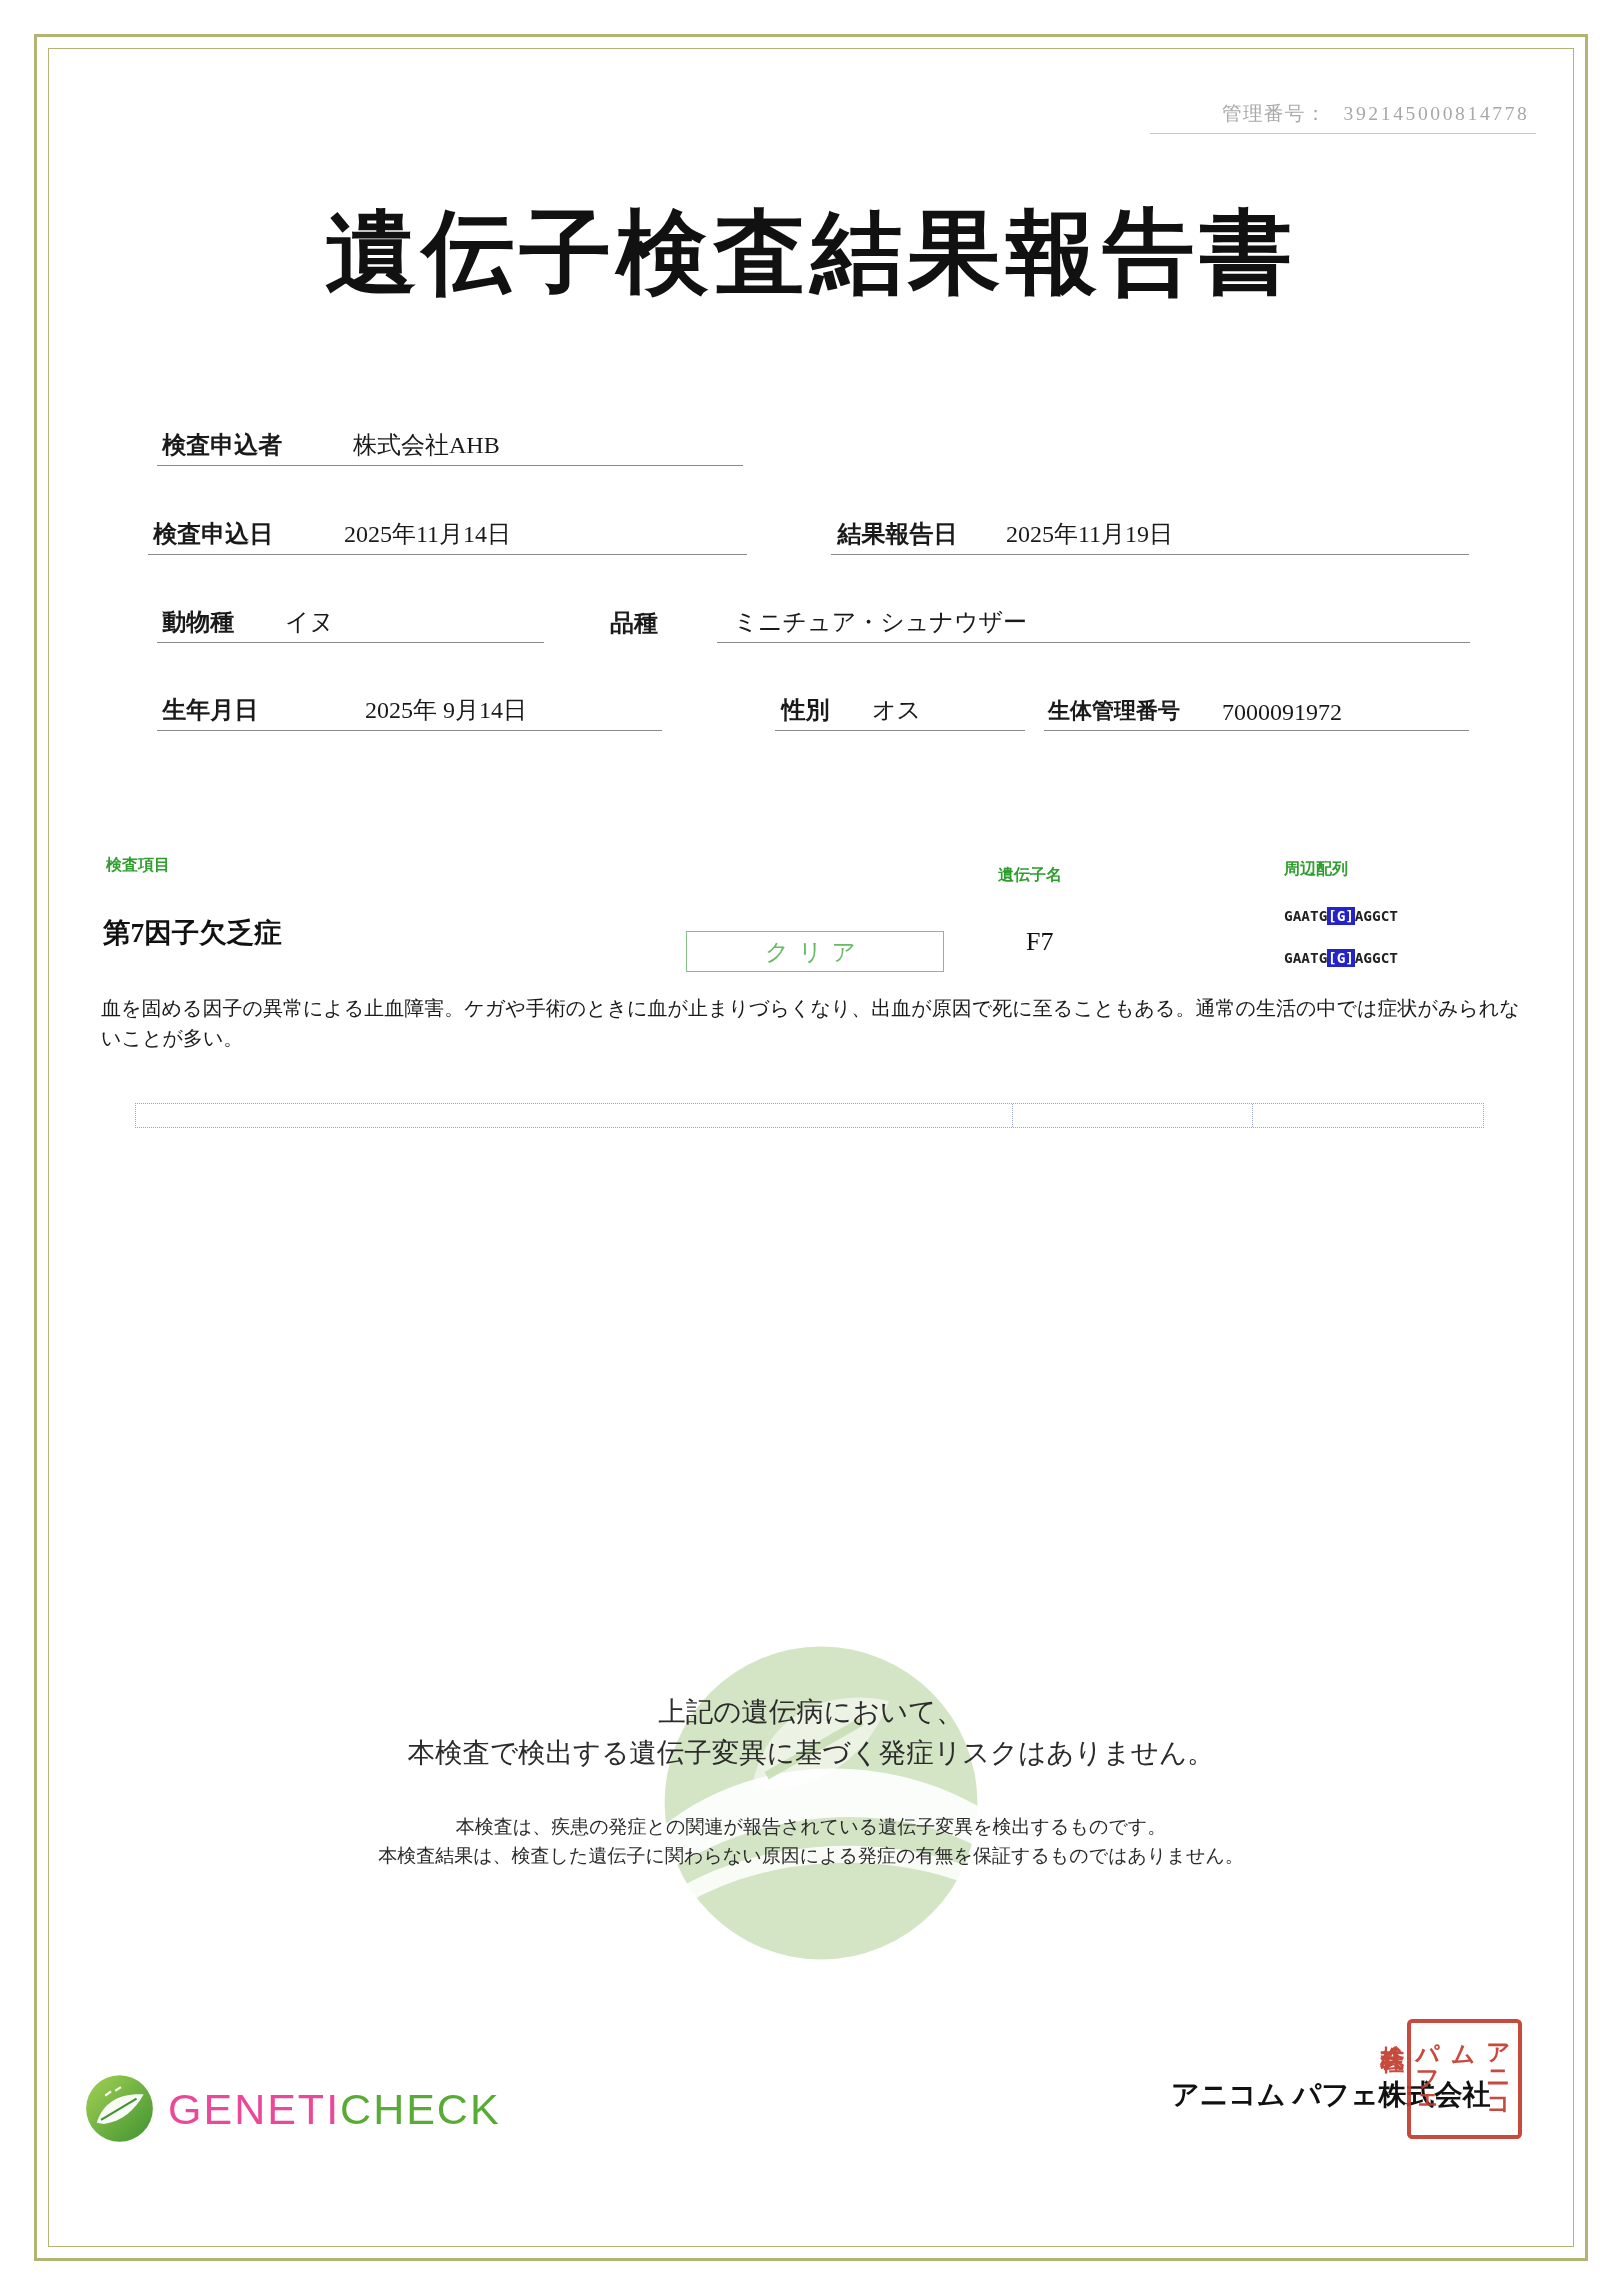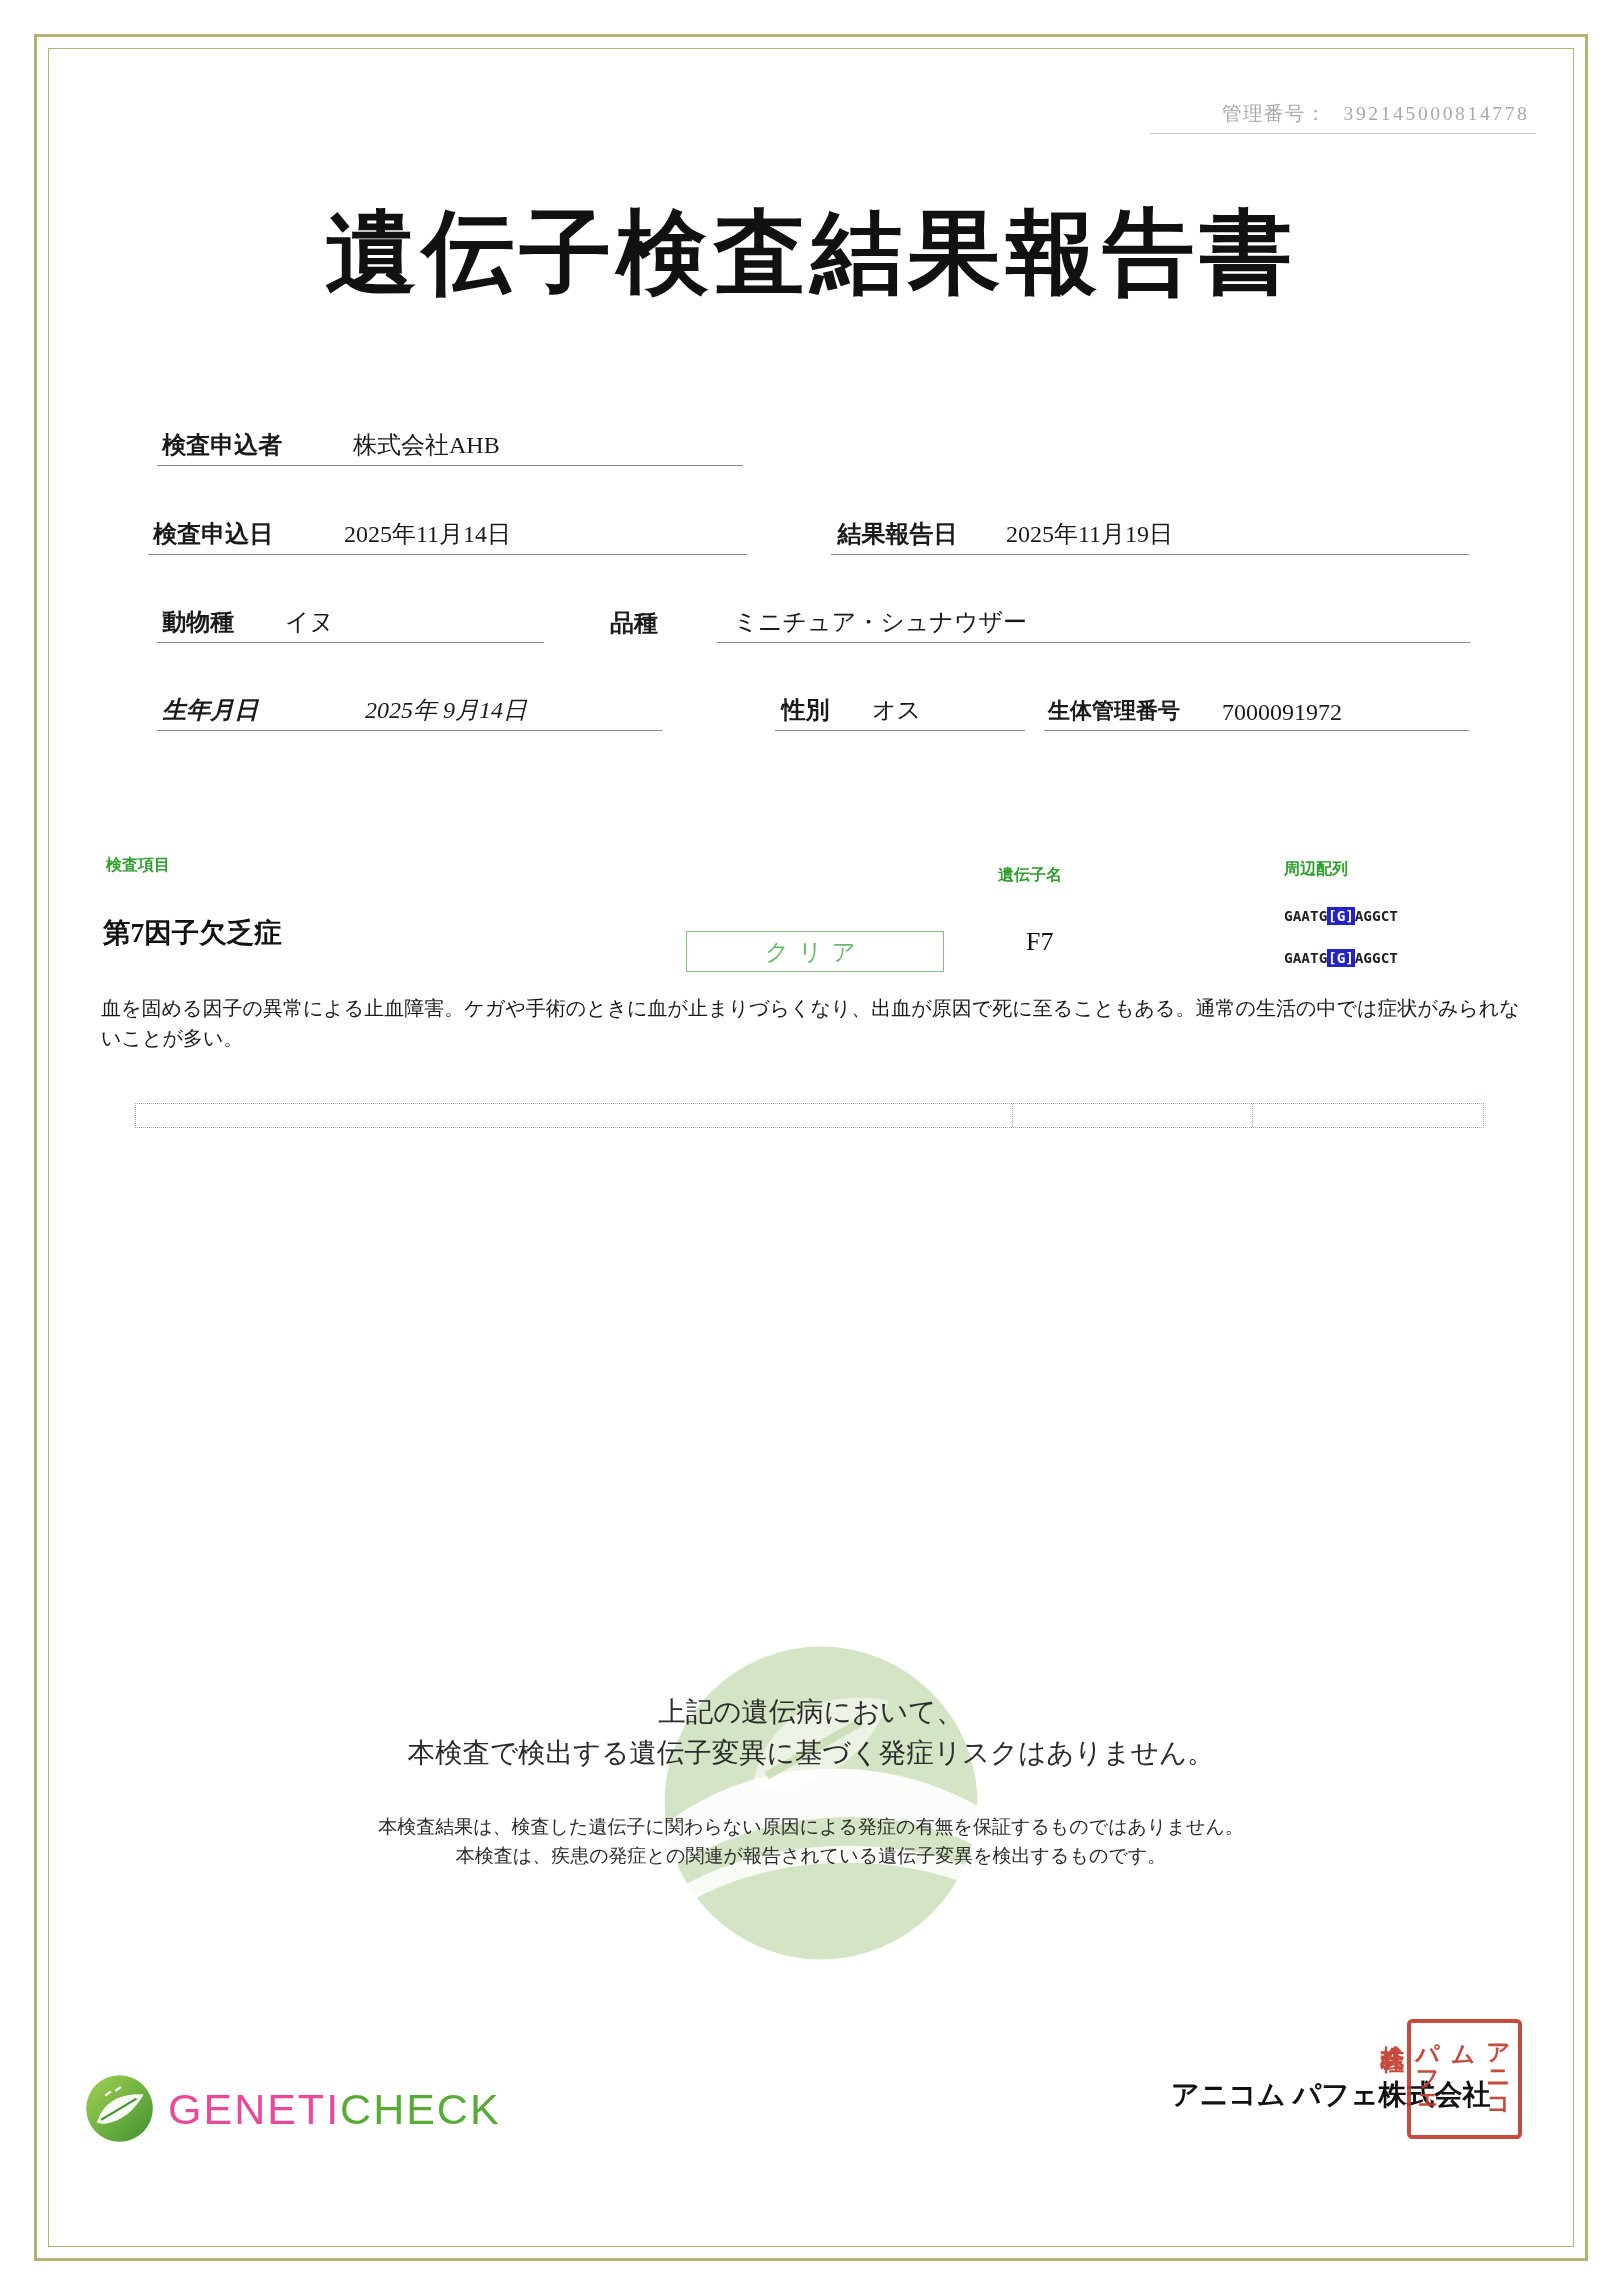--- a/index.html
+++ b/index.html
@@ -113,21 +113,21 @@
 
   <div class="cell" style="left:157px; top:593px; width:387px;">
     <span class="lbl" style="width:128px; padding-left:5.2px;">動物種</span>
     <span class="val">イヌ</span>
   </div>
   <div class="free-label" style="left:610px; top:607px;">品種</div>
   <div class="cell" style="left:717px; top:593px; width:753px;">
     <span class="val" style="padding-left:16.4px;">ミニチュア・シュナウザー</span>
   </div>
 
-  <div class="cell" style="left:157px; top:681px; width:505px;font-style:italic;">
+  <div class="cell" style="left:157px; top:681px; width:505px;">
     <span class="lbl" style="width:208px; padding-left:5.2px;">生年月日</span>
     <span class="val">2025年 9月14日</span>
   </div>
   <div class="cell" style="left:775px; top:681px; width:250px;">
     <span class="lbl" style="width:97px; padding-left:6.5px;">性別</span>
     <span class="val">オス</span>
   </div>
   <div class="cell" style="left:1044px; top:681px; width:425px;">
     <span class="lbl" style="width:178px; padding-left:3.9px; font-size:22px;">生体管理番号</span>
     <span class="val">7000091972</span>
@@ -168,22 +168,22 @@
       <path d="M8,78 C35,62 70,62 95,72" stroke="#ffffff" stroke-width="5" fill="none" opacity="0.85"></path>
       <path d="M30,44 C34,24 52,16 70,20 C64,36 50,46 34,46 Z" fill="#ffffff" opacity="0.55"></path>
       <path d="M34,42 L62,26" stroke="#c9dfb6" stroke-width="2.5" opacity="0.9"></path>
     </svg>
   </div>
 
   <div class="summary">
     <div class="big">上記の遺伝病において、</div>
     <div class="big">本検査で検出する遺伝子変異に基づく発症リスクはありません。</div>
     <div class="gap"></div>
+    <div class="small-note">本検査は、疾患の発症との関連が報告されている遺伝子変異を検出するものです。</div>
     <div class="small-note">本検査結果は、検査した遺伝子に関わらない原因による発症の有無を保証するものではありません。</div>
-    <div class="small-note">本検査は、疾患の発症との関連が報告されている遺伝子変異を検出するものです。</div>
   </div>
 
   <div class="brand">
     <span>
       <svg width="71" height="71" viewBox="0 0 100 100">
         <defs>
           <linearGradient id="lg1" x1="0" y1="0" x2="1" y2="1">
             <stop offset="0" stop-color="#a3d254"></stop>
             <stop offset="1" stop-color="#3f9230"></stop>
           </linearGradient>

